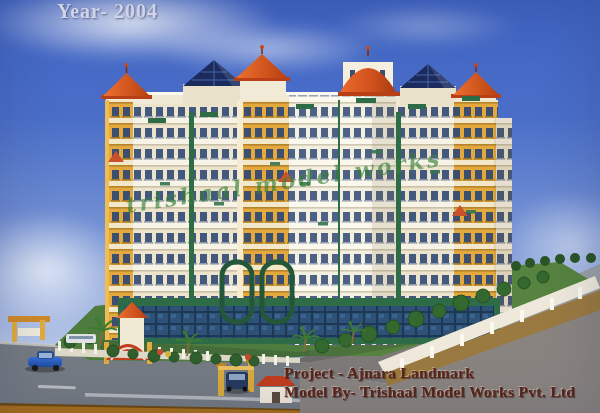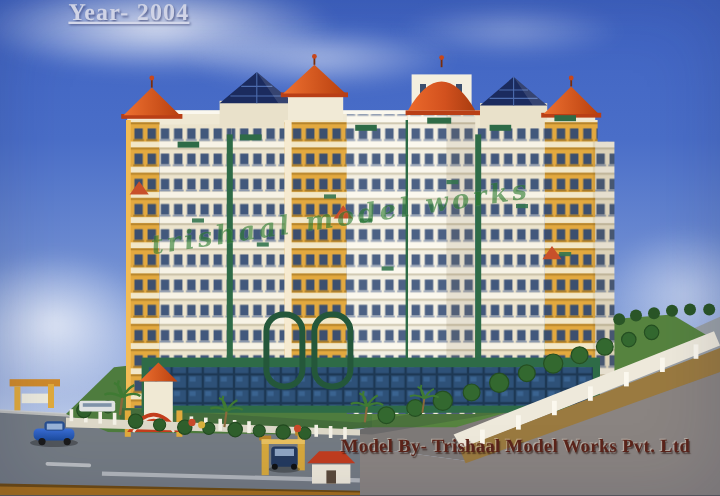--- a/index.html
+++ b/index.html
@@ -18,21 +18,20 @@
   .c3{left:330px;top:4px;width:190px;height:44px;background:radial-gradient(closest-side,rgba(255,255,255,.35),rgba(255,255,255,0));}
   .c4{left:-40px;top:210px;width:170px;height:120px;background:radial-gradient(closest-side,rgba(255,255,255,.75),rgba(255,255,255,0));}
   .c5{left:500px;top:190px;width:140px;height:110px;background:radial-gradient(closest-side,rgba(255,255,255,.5),rgba(255,255,255,0));}
   svg{position:absolute;left:0;top:0;}
   .year{
     position:absolute;left:57px;top:0px;
     font-size:20px;font-weight:bold;letter-spacing:1px;
     color:var(--year-text,#dde1f2);
     text-shadow:1px 1px 2px rgba(25,35,90,.55);
     white-space:nowrap;
-    text-decoration:underline;
   }
   .watermark{
     position:absolute;left:126px;top:192px;width:360px;
     transform:rotate(-8.5deg);transform-origin:left center;
     font-family:"DejaVu Serif", serif;font-style:italic;font-weight:bold;
     font-size:22px;letter-spacing:3px;white-space:nowrap;
     color:var(--watermark-green,#2e7d32);opacity:.62;
     text-shadow:0 0 1px rgba(255,255,255,.45);
   }
   .credits{
@@ -360,17 +359,18 @@
     <g>
       <path d="M0,404 L300,410 L300,413 L0,413 Z" style="fill:var(--base-strip-orange,#a8701c)"></path>
       <path d="M0,403 L300,409 L300,410.5 L0,405.5 Z" fill="#6e4a12"></path>
     </g>
   </svg>
 
   <div class="watermark">trishaal model works</div>
   <div class="year">Year- 2004</div>
 
   <div class="credits">
+    <div>Project - Ajnara Landmark</div>
     <div>Model By- Trishaal Model Works Pvt. Ltd</div>
   </div>
 
   <div class="vignette"></div>
 </div>
 
 </body></html>

